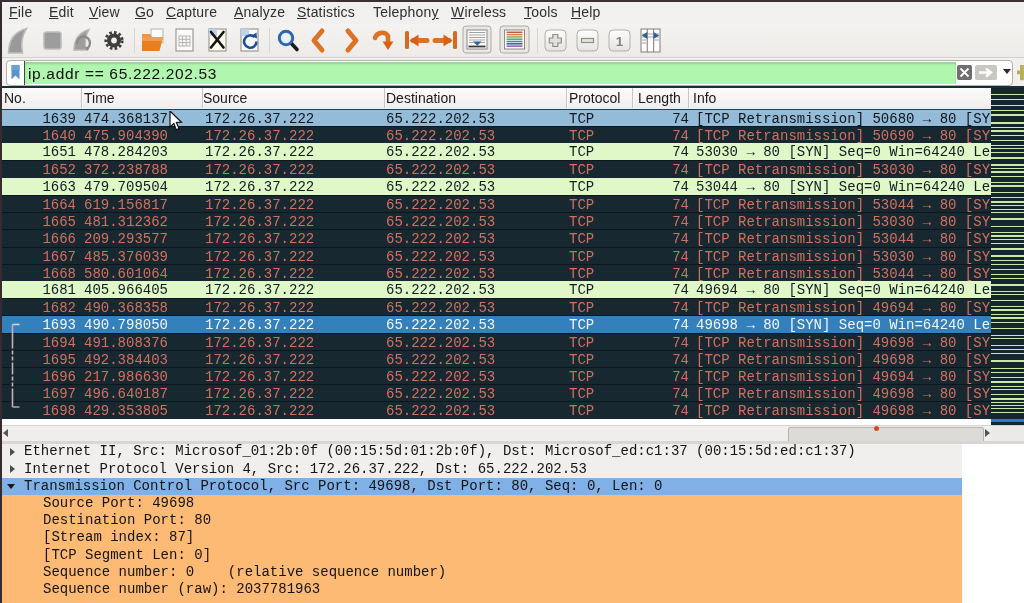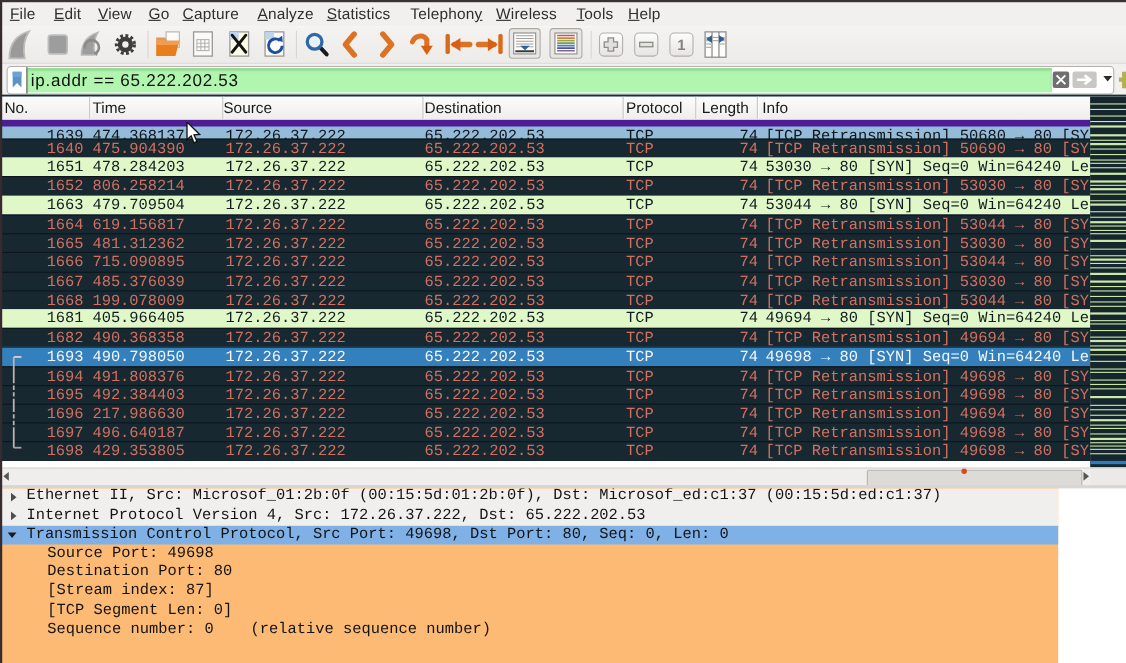--- a/index.html
+++ b/index.html
@@ -24,21 +24,21 @@
 .hsep{position:absolute;top:0;width:1px;height:20px;background:#c9c6c2;box-shadow:1px 0 0 #fbfbfa}
 #prows{position:absolute;left:0;top:0;width:991px;height:331px;overflow:hidden}
 .prow{position:absolute;left:0;width:991px;height:17.2px;font:14px "Liberation Mono",monospace;
  white-space:pre;overflow:hidden}
 .prow span{position:absolute;top:1px}
 .c-no{left:0;width:76px;text-align:right}
 .c-time{left:84px}.c-src{left:205px}.c-dst{left:386px}.c-proto{left:569px}
 .c-len{left:630px;width:59px;text-align:right}.c-info{left:696px;width:295px;overflow:hidden}
 .dark{background:#172831;color:#d2705f;border-top:1px solid #0c161c;line-height:16px}
 .green{background:#e0f7c7;color:#111c22}
-.hover{background:#94bbd8;color:#10161a;border-top:6px solid #4c1d95}
+.hover{background:#94bbd8;color:#10161a;border-top:1px solid #4c1d95}
 .sel{background:#3380bd;color:#f6f6f6;border-top:1px solid #0c161c}
 #minimap{position:absolute;left:991px;top:0;width:33px;height:337px;background:#15262e;overflow:hidden}
 #hscroll{position:absolute;left:0;top:425px;width:991px;height:16px;background:#f0eeec;
  border-top:1px solid #d6d4d0}
 #hthumb{position:absolute;left:788px;top:1px;width:194px;height:14px;background:#dddbd8;
  border:1px solid #b7b4b0;border-radius:2px}
 #splitter{position:absolute;left:0;top:441px;width:1024px;height:3px;background:#d8d6d2}
 #details{position:absolute;left:0;top:444px;width:962px;height:159px;background:#fdba74;overflow:hidden}
 .dline{position:absolute;font:14px "Liberation Mono",monospace;color:#141414;
  line-height:17.2px;white-space:pre}
@@ -245,27 +245,27 @@
       <div class="hsep" style="left:202px"></div>
   <div class="hsep" style="left:384px"></div>
       <div class="hsep" style="left:566px"></div>
   <div class="hsep" style="left:632px"></div>
       <div class="hsep" style="left:688px"></div>
  </div>
  <div id="prows" style="top:0px">
  <div class="prow hover" style="top:21.0px"><span class="c-no">1639</span><span class="c-time">474.368137</span><span class="c-src">172.26.37.222</span><span class="c-dst">65.222.202.53</span><span class="c-proto">TCP</span><span class="c-len">74</span><span class="c-info">[TCP Retransmission] 50680 → 80 [SYN] Seq=0 Win=64240 Len=0</span></div>
       <div class="prow dark" style="top:38.2px"><span class="c-no">1640</span><span class="c-time">475.904390</span><span class="c-src">172.26.37.222</span><span class="c-dst">65.222.202.53</span><span class="c-proto">TCP</span><span class="c-len">74</span><span class="c-info">[TCP Retransmission] 50690 → 80 [SYN] Seq=0 Win=64240 Len=0</span></div>
       <div class="prow green" style="top:55.4px"><span class="c-no">1651</span><span class="c-time">478.284203</span><span class="c-src">172.26.37.222</span><span class="c-dst">65.222.202.53</span><span class="c-proto">TCP</span><span class="c-len">74</span><span class="c-info">53030 → 80 [SYN] Seq=0 Win=64240 Len=0 MSS=1460 WS=256 SACK</span></div>
-      <div class="prow dark" style="top:72px"><span class="c-no">1652</span><span class="c-time">806.258214</span><span class="c-src">172.26.37.222</span><span class="c-dst">65.222.202.53</span><span class="c-proto">TCP</span><span class="c-len">74</span><span class="c-info">[TCP Retransmission] 53030 → 80 [SYN] Seq=0 Win=64240 Len=0</span></div>
+      <div class="prow dark" style="top:72px"><span class="c-no">1652</span><span class="c-time">372.238788</span><span class="c-src">172.26.37.222</span><span class="c-dst">65.222.202.53</span><span class="c-proto">TCP</span><span class="c-len">74</span><span class="c-info">[TCP Retransmission] 53030 → 80 [SYN] Seq=0 Win=64240 Len=0</span></div>
       <div class="prow green" style="top:89.8px"><span class="c-no">1663</span><span class="c-time">479.709504</span><span class="c-src">172.26.37.222</span><span class="c-dst">65.222.202.53</span><span class="c-proto">TCP</span><span class="c-len">74</span><span class="c-info">53044 → 80 [SYN] Seq=0 Win=64240 Len=0 MSS=1460 WS=256 SACK</span></div>
       <div class="prow dark" style="top:107.0px"><span class="c-no">1664</span><span class="c-time">619.156817</span><span class="c-src">172.26.37.222</span><span class="c-dst">65.222.202.53</span><span class="c-proto">TCP</span><span class="c-len">74</span><span class="c-info">[TCP Retransmission] 53044 → 80 [SYN] Seq=0 Win=64240 Len=0</span></div>
       <div class="prow dark" style="top:124.2px"><span class="c-no">1665</span><span class="c-time">481.312362</span><span class="c-src">172.26.37.222</span><span class="c-dst">65.222.202.53</span><span class="c-proto">TCP</span><span class="c-len">74</span><span class="c-info">[TCP Retransmission] 53030 → 80 [SYN] Seq=0 Win=64240 Len=0</span></div>
-      <div class="prow dark" style="top:141.4px"><span class="c-no">1666</span><span class="c-time">715.090895</span><span class="c-src">172.26.37.222</span><span class="c-dst">65.222.202.53</span><span class="c-proto">TCP</span><span class="c-len">74</span><span class="c-info">[TCP Retransmission] 53044 → 80 [SYN] Seq=0 Win=64240 Len=0</span></div>
+      <div class="prow dark" style="top:141.4px"><span class="c-no">1666</span><span class="c-time">209.293577</span><span class="c-src">172.26.37.222</span><span class="c-dst">65.222.202.53</span><span class="c-proto">TCP</span><span class="c-len">74</span><span class="c-info">[TCP Retransmission] 53044 → 80 [SYN] Seq=0 Win=64240 Len=0</span></div>
       <div class="prow dark" style="top:158.6px"><span class="c-no">1667</span><span class="c-time">485.376039</span><span class="c-src">172.26.37.222</span><span class="c-dst">65.222.202.53</span><span class="c-proto">TCP</span><span class="c-len">74</span><span class="c-info">[TCP Retransmission] 53030 → 80 [SYN] Seq=0 Win=64240 Len=0</span></div>
-      <div class="prow dark" style="top:175.8px"><span class="c-no">1668</span><span class="c-time">199.078009</span><span class="c-src">172.26.37.222</span><span class="c-dst">65.222.202.53</span><span class="c-proto">TCP</span><span class="c-len">74</span><span class="c-info">[TCP Retransmission] 53044 → 80 [SYN] Seq=0 Win=64240 Len=0</span></div>
+      <div class="prow dark" style="top:175.8px"><span class="c-no">1668</span><span class="c-time">580.601064</span><span class="c-src">172.26.37.222</span><span class="c-dst">65.222.202.53</span><span class="c-proto">TCP</span><span class="c-len">74</span><span class="c-info">[TCP Retransmission] 53044 → 80 [SYN] Seq=0 Win=64240 Len=0</span></div>
       <div class="prow green" style="top:193.0px"><span class="c-no">1681</span><span class="c-time">405.966405</span><span class="c-src">172.26.37.222</span><span class="c-dst">65.222.202.53</span><span class="c-proto">TCP</span><span class="c-len">74</span><span class="c-info">49694 → 80 [SYN] Seq=0 Win=64240 Len=0 MSS=1460 WS=256 SACK</span></div>
       <div class="prow dark" style="top:210.2px"><span class="c-no">1682</span><span class="c-time">490.368358</span><span class="c-src">172.26.37.222</span><span class="c-dst">65.222.202.53</span><span class="c-proto">TCP</span><span class="c-len">74</span><span class="c-info">[TCP Retransmission] 49694 → 80 [SYN] Seq=0 Win=64240 Len=0</span></div>
       <div class="prow sel" style="top:227.4px"><span class="c-no">1693</span><span class="c-time">490.798050</span><span class="c-src">172.26.37.222</span><span class="c-dst">65.222.202.53</span><span class="c-proto">TCP</span><span class="c-len">74</span><span class="c-info">49698 → 80 [SYN] Seq=0 Win=64240 Len=0 MSS=1460 WS=256 SACK</span></div>
       <div class="prow dark" style="top:244.6px"><span class="c-no">1694</span><span class="c-time">491.808376</span><span class="c-src">172.26.37.222</span><span class="c-dst">65.222.202.53</span><span class="c-proto">TCP</span><span class="c-len">74</span><span class="c-info">[TCP Retransmission] 49698 → 80 [SYN] Seq=0 Win=64240 Len=0</span></div>
       <div class="prow dark" style="top:261.8px"><span class="c-no">1695</span><span class="c-time">492.384403</span><span class="c-src">172.26.37.222</span><span class="c-dst">65.222.202.53</span><span class="c-proto">TCP</span><span class="c-len">74</span><span class="c-info">[TCP Retransmission] 49698 → 80 [SYN] Seq=0 Win=64240 Len=0</span></div>
       <div class="prow dark" style="top:279.0px"><span class="c-no">1696</span><span class="c-time">217.986630</span><span class="c-src">172.26.37.222</span><span class="c-dst">65.222.202.53</span><span class="c-proto">TCP</span><span class="c-len">74</span><span class="c-info">[TCP Retransmission] 49694 → 80 [SYN] Seq=0 Win=64240 Len=0</span></div>
       <div class="prow dark" style="top:296.2px"><span class="c-no">1697</span><span class="c-time">496.640187</span><span class="c-src">172.26.37.222</span><span class="c-dst">65.222.202.53</span><span class="c-proto">TCP</span><span class="c-len">74</span><span class="c-info">[TCP Retransmission] 49698 → 80 [SYN] Seq=0 Win=64240 Len=0</span></div>
       <div class="prow dark" style="top:313.4px"><span class="c-no">1698</span><span class="c-time">429.353805</span><span class="c-src">172.26.37.222</span><span class="c-dst">65.222.202.53</span><span class="c-proto">TCP</span><span class="c-len">74</span><span class="c-info">[TCP Retransmission] 49698 → 80 [SYN] Seq=0 Win=64240 Len=0</span></div>
  </div>
  <svg width="30" height="120" style="position:absolute;left:0;top:213px">
@@ -360,18 +360,19 @@
     <div style="position:absolute;left:10px;top:21.2px;width:0;height:0;border-left:5px solid #4d4d4d;border-top:4px solid transparent;border-bottom:4px solid transparent"></div>
     <div class="dline" style="left:24px;top:16.6px">Internet Protocol Version 4, Src: 172.26.37.222, Dst: 65.222.202.53</div>
     <div style="position:absolute;left:0;top:33.8px;width:1024px;height:17.2px;background:#7fb1e6"></div>
     <div style="position:absolute;left:7px;top:39.8px;width:0;height:0;border-top:5px solid #1a1a1a;border-left:4px solid transparent;border-right:4px solid transparent"></div>
     <div class="dline" style="left:24px;top:33.8px">Transmission Control Protocol, Src Port: 49698, Dst Port: 80, Seq: 0, Len: 0</div>
     <div class="dline" style="left:43px;top:51.0px">Source Port: 49698</div>
     <div class="dline" style="left:43px;top:68.2px">Destination Port: 80</div>
     <div class="dline" style="left:43px;top:85.4px">[Stream index: 87]</div>
     <div class="dline" style="left:43px;top:102.6px">[TCP Segment Len: 0]</div>
     <div class="dline" style="left:43px;top:119.8px">Sequence number: 0    (relative sequence number)</div>
+    <div class="dline" style="left:43px;top:137.0px">Sequence number (raw): 2037781963</div>
 </div>
 <svg width="14" height="21" style="position:absolute;left:169px;top:111px">
  <path d="M1 0 L1 16 L4.8 12.6 L7.3 18.8 L10 17.6 L7.4 11.5 L12.5 11.2 Z" fill="#fff" stroke="#111" stroke-width="1.2"></path>
 </svg>
 <div id="leftedge"></div>
 <div id="topedge"></div>
 
 </body></html>

